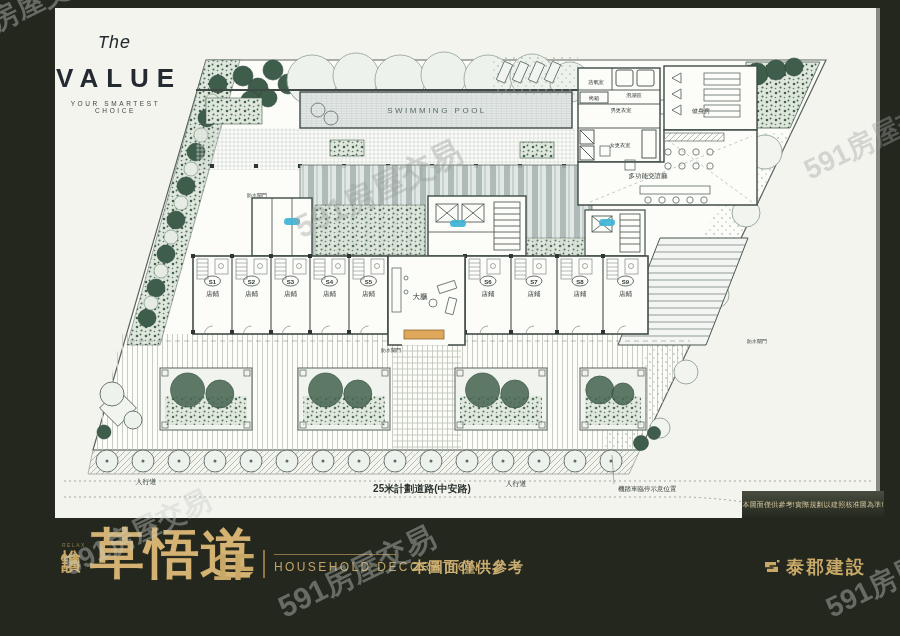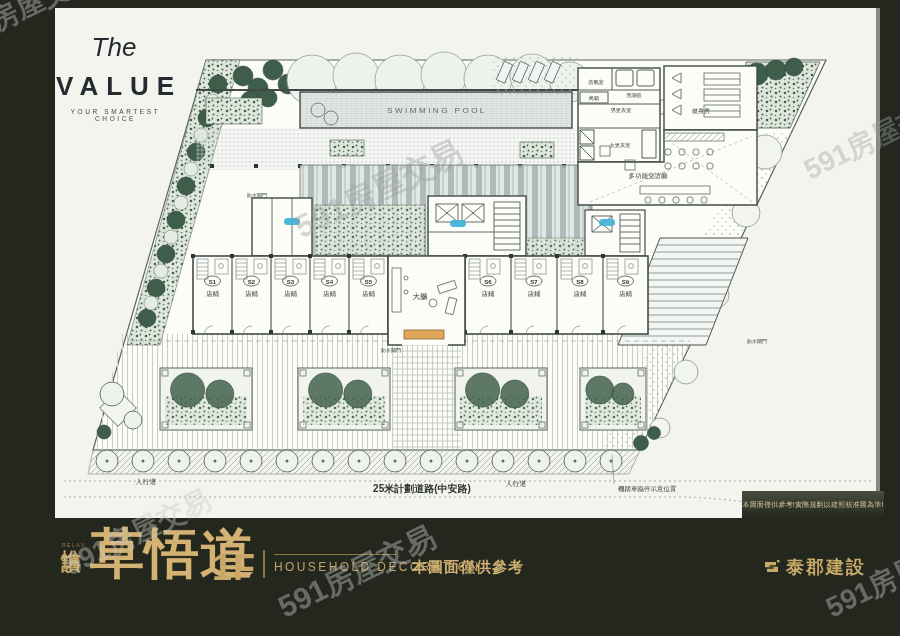--- a/index.html
+++ b/index.html
@@ -1,21 +1,21 @@
 <!DOCTYPE html>
 <html><head>
 <meta charset="utf-8">
 <style>
   html,body{margin:0;padding:0;background:#15180f;}
   .page{position:relative;width:900px;height:636px;background:#23271e;overflow:hidden;
         font-family:"Liberation Sans",sans-serif;}
   .plan-svg{position:absolute;left:0;top:0;}
   
   .logo{position:absolute;left:48px;top:34px;width:132px;text-align:center;color:#232a30;}
-  .logo-script{font-family:Liberation Sans, sans-serif;font-style:italic;font-size:26px;line-height:1;}
+  .logo-script{font-family:Liberation Mono, monospace;font-style:italic;font-size:18px;line-height:1;}
   .logo-name{font-size:26px;font-weight:bold;letter-spacing:8px;margin-top:11px;padding-left:8px;}
   .logo-tagline{font-size:6.5px;letter-spacing:2.6px;color:#434343;margin-top:6px;padding-left:3px;}
   
   .disclaimer{position:absolute;left:742px;top:491px;width:142px;height:27px;
       background:linear-gradient(180deg,#4a4e41 0%,#34382c 55%,#23271e 100%);
       display:flex;align-items:center;justify-content:center;}
   .disclaimer span{font-size:7px;color:#d2c49c;letter-spacing:.2px;white-space:nowrap;}
   
   .footer{position:absolute;left:0;top:518px;width:900px;height:118px;background:#23271e;}
   .brand-stack{position:absolute;left:62px;top:17px;text-align:center;}

